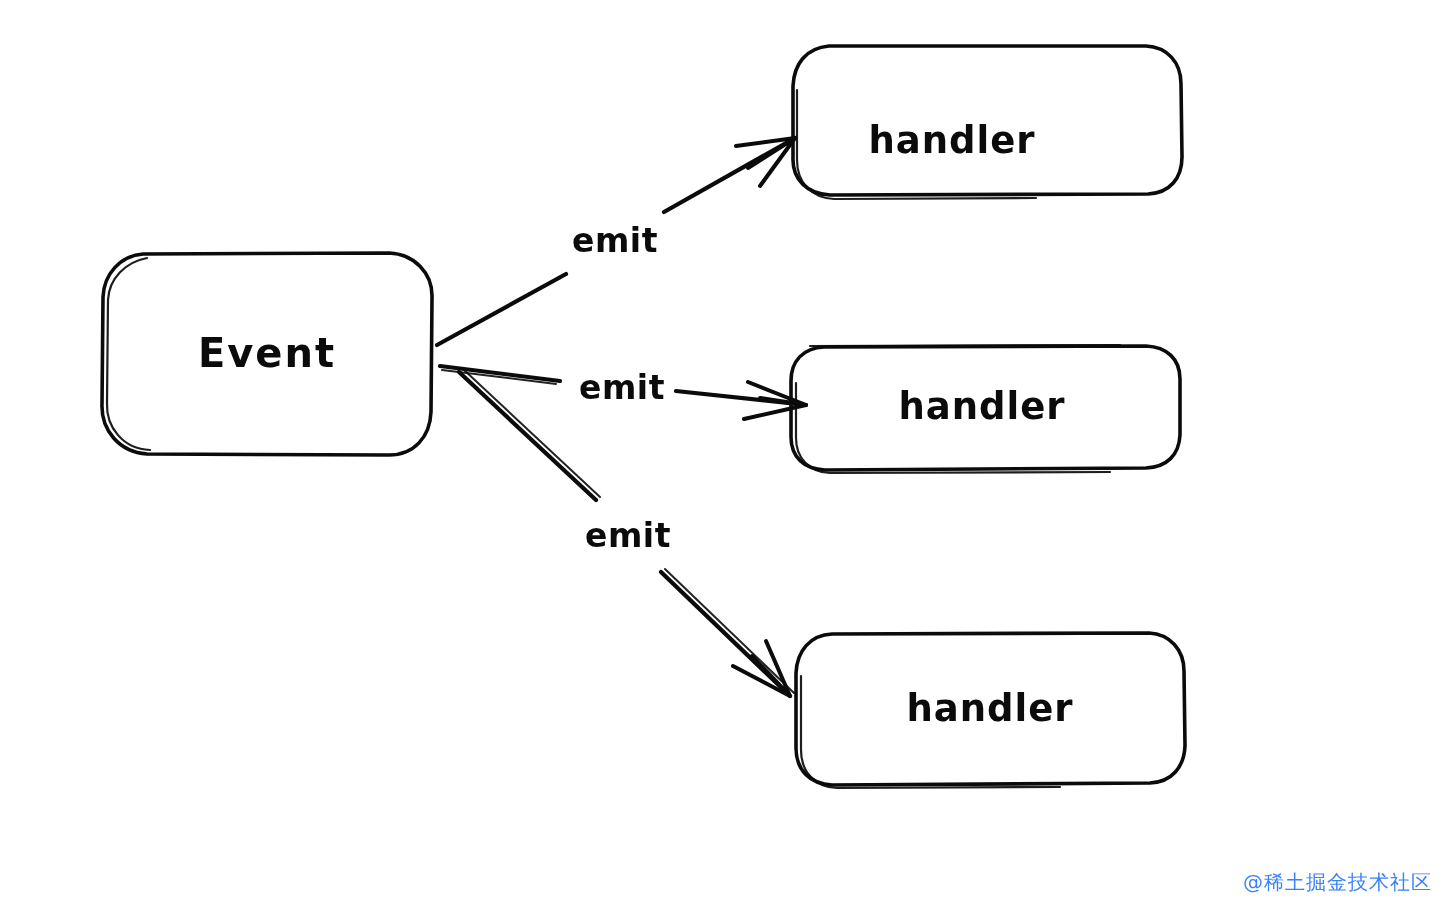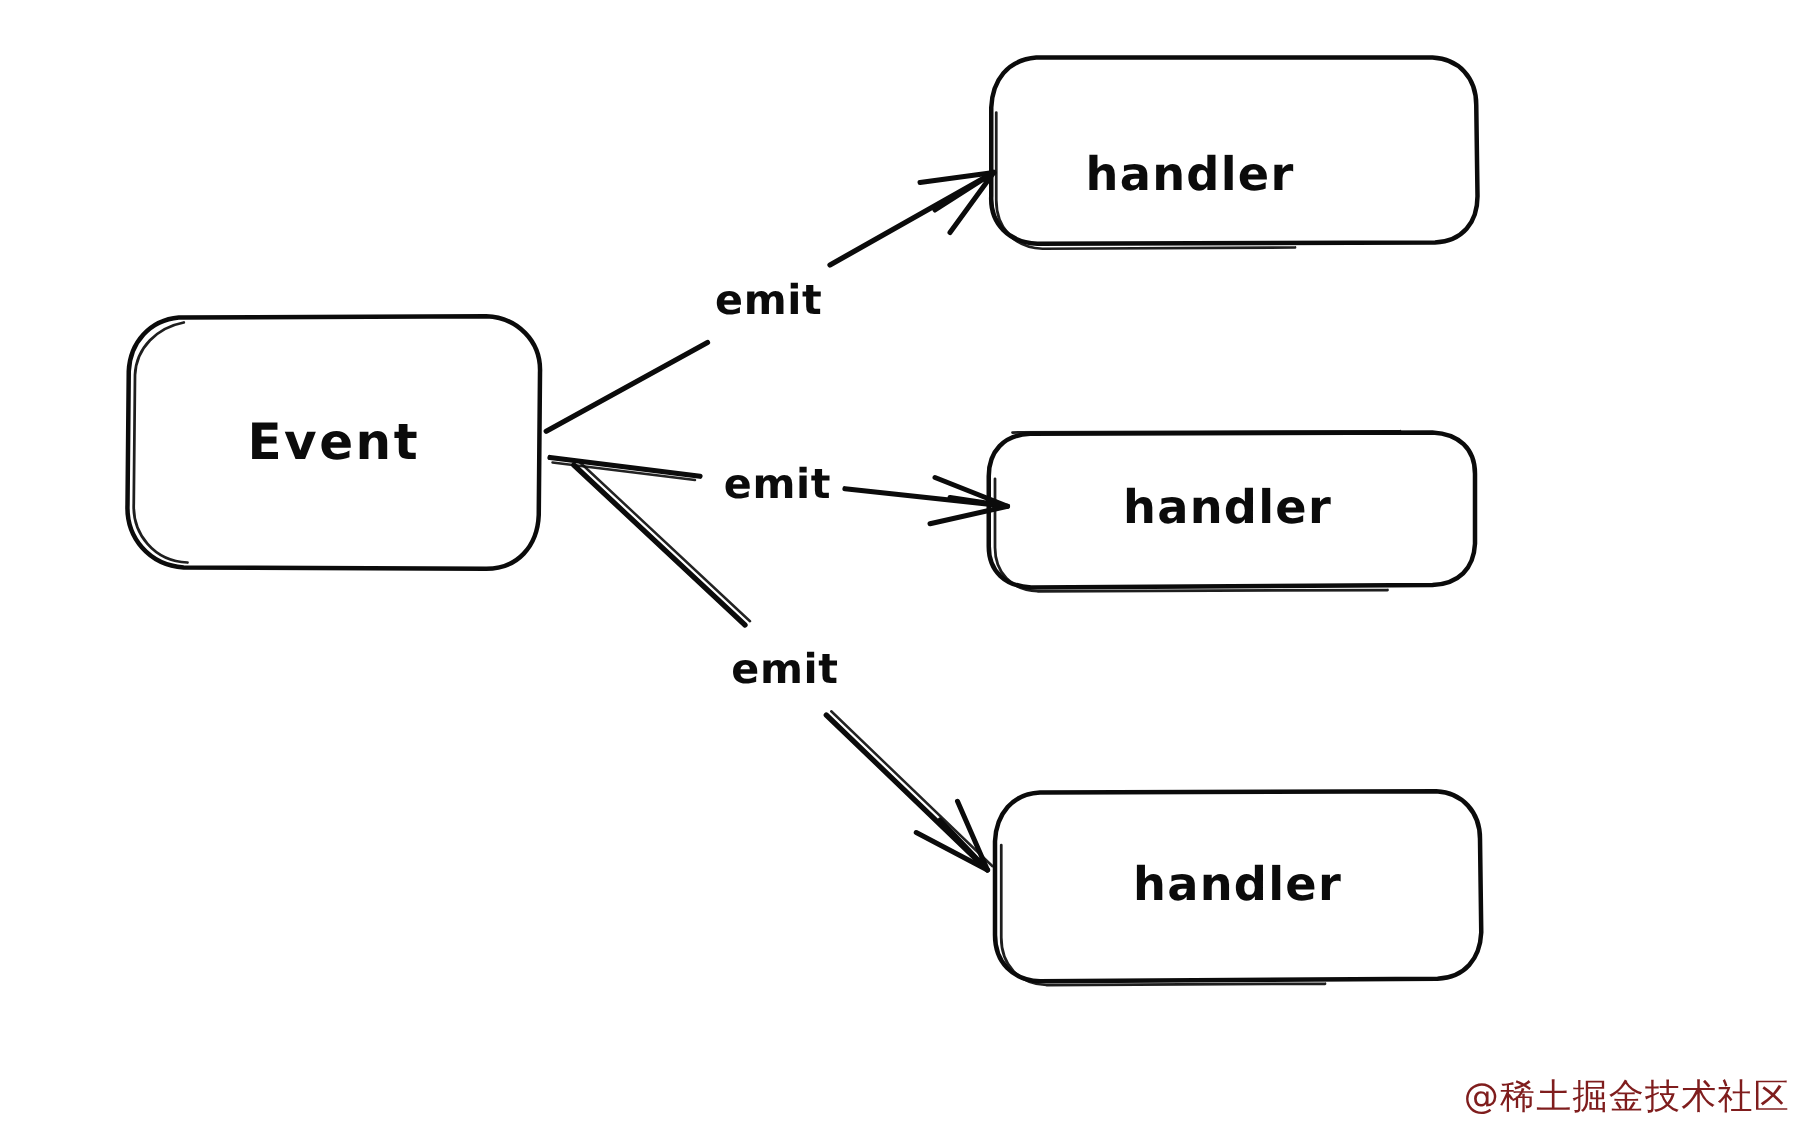--- a/index.html
+++ b/index.html
@@ -62,22 +62,22 @@
   .box-main  { stroke-width: 3.6; }
   .box-echo  { stroke-width: 2.2; opacity: 0.92; }
   .edge-main { stroke-width: 4.2; }
   .edge-echo { stroke-width: 2.0; opacity: 0.9; }
   .arrow-head { stroke-width: 4.0; }
   .watermark {
     position: absolute;
     right: 18px;
     bottom: 18px;
     font-family: "DejaVu Sans", sans-serif;
-    font-size: 28px;
-    color: #7f1d1d;
+    font-size: 20px;
+    color: #3b82f6;
     letter-spacing: 1px;
     white-space: nowrap;
     user-select: none;
     text-align: center;
   }
 </style>
 </head>
 <body>
 
 <div id="canvas-root">

